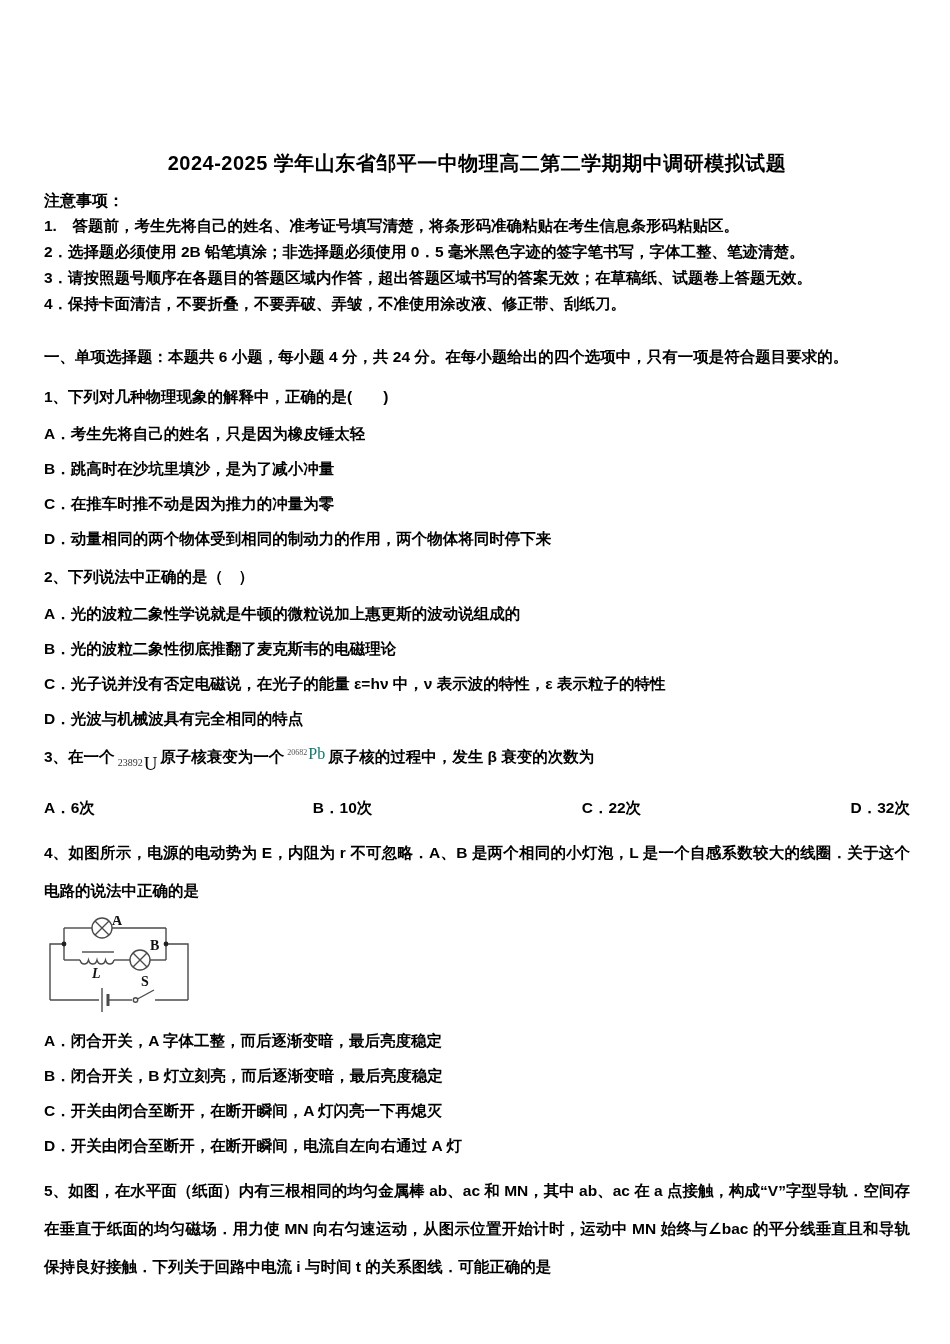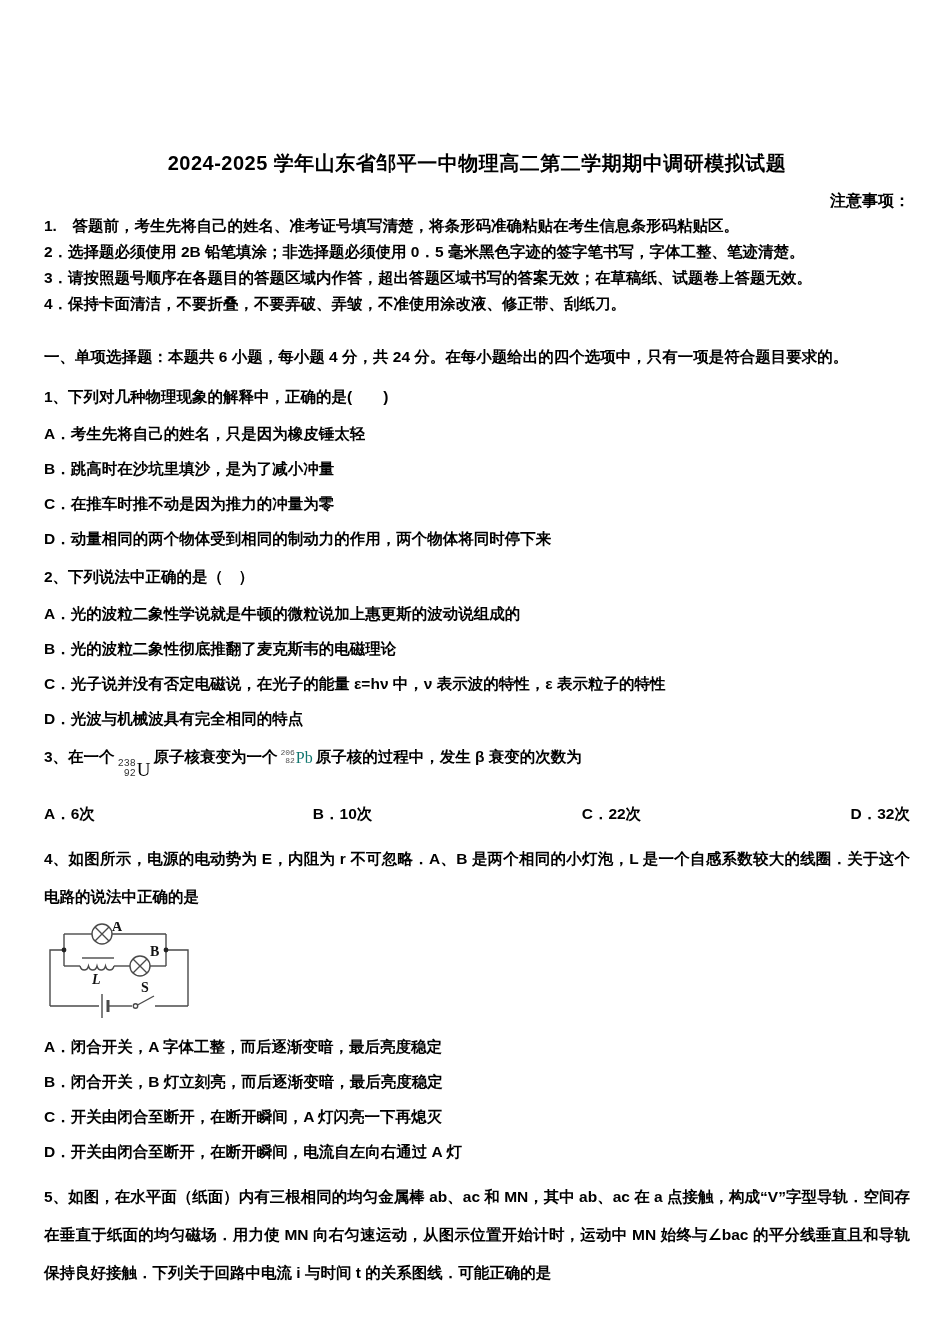--- a/index.html
+++ b/index.html
@@ -9,36 +9,36 @@
     background: #ffffff; color: #000000;
     font-family: "Liberation Sans", "DejaVu Sans", sans-serif;
     font-weight: 700;
     overflow: hidden;
   }
   .page { width: 950px; height: 1344px; padding: 0 40px 0 44px; margin-top: 44px; }
   .title {
     margin: 0; padding-top: 106px;
     text-align: center; font-size: 20px; line-height: 27px; letter-spacing: 0.5px;
   }
-  .notice-head { margin: 12px 0 0; font-size: 16px; line-height: 24px; text-align: right; }
+  .notice-head { margin: 12px 0 0; font-size: 16px; line-height: 24px; }
   .notice-item { margin: 0; font-size: 15.5px; line-height: 26px; text-align: justify; }
   .sec-head { margin: 28px 0 0; font-size: 15.5px; line-height: 24px; text-align: justify; }
   .stem { margin: 14px 0 0; font-size: 15.5px; line-height: 24px; text-align: justify; }
   .stem.wide { line-height: 38px; }
   .opt { margin: 14px 0 0; font-size: 15.5px; line-height: 21px; text-align: justify; }
   .optrow { display: flex; margin: 24px 0 0; font-size: 15.5px; line-height: 21px; justify-content: space-between; }
   .optcell { width: 124px; }
   .optcell:last-child { width: auto; }
   .q-block { margin-top: 16px; }
 
   
   .iso { display: inline-flex; align-items: center; vertical-align: -4px; margin: 0 3px; }
   .iso .nums {
-    display: inline-flex; flex-direction: column; align-items: flex-end;
-    font-family: Liberation Mono, monospace; font-weight: 400;
+    display: inline-flex; flex-direction: row; align-items: flex-end;
+    font-family: Liberation Serif, serif; font-weight: 400;
     font-size: 10px; line-height: 10px; color: #333; margin-right: 1px;
   }
   .iso .sym { font-family: "Liberation Serif", serif; font-weight: 400; font-size: 19px; line-height: 19px; }
   .iso.iso-small { vertical-align: 7px; }
   .iso.iso-small .nums { font-size: 8px; line-height: 8px; color: #555; }
   .iso.iso-small .sym { font-size: 16px; line-height: 13px; color: #0f766e; }
 
   
   .figure { margin: 6px 0 0 0; }
   .figure svg { display: block; }

